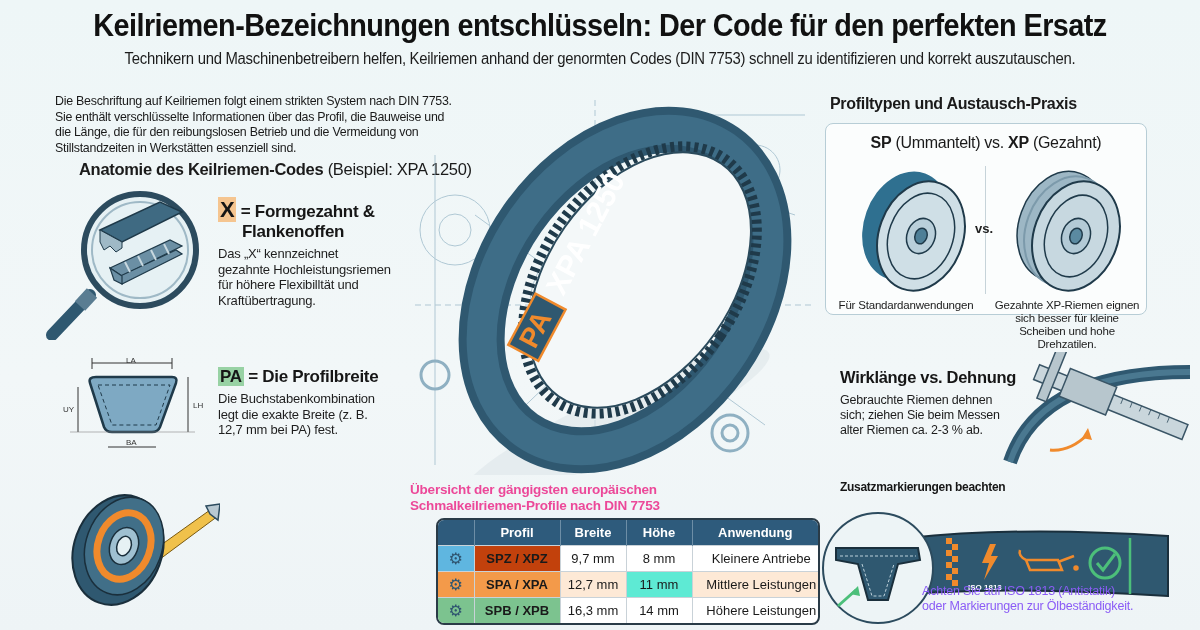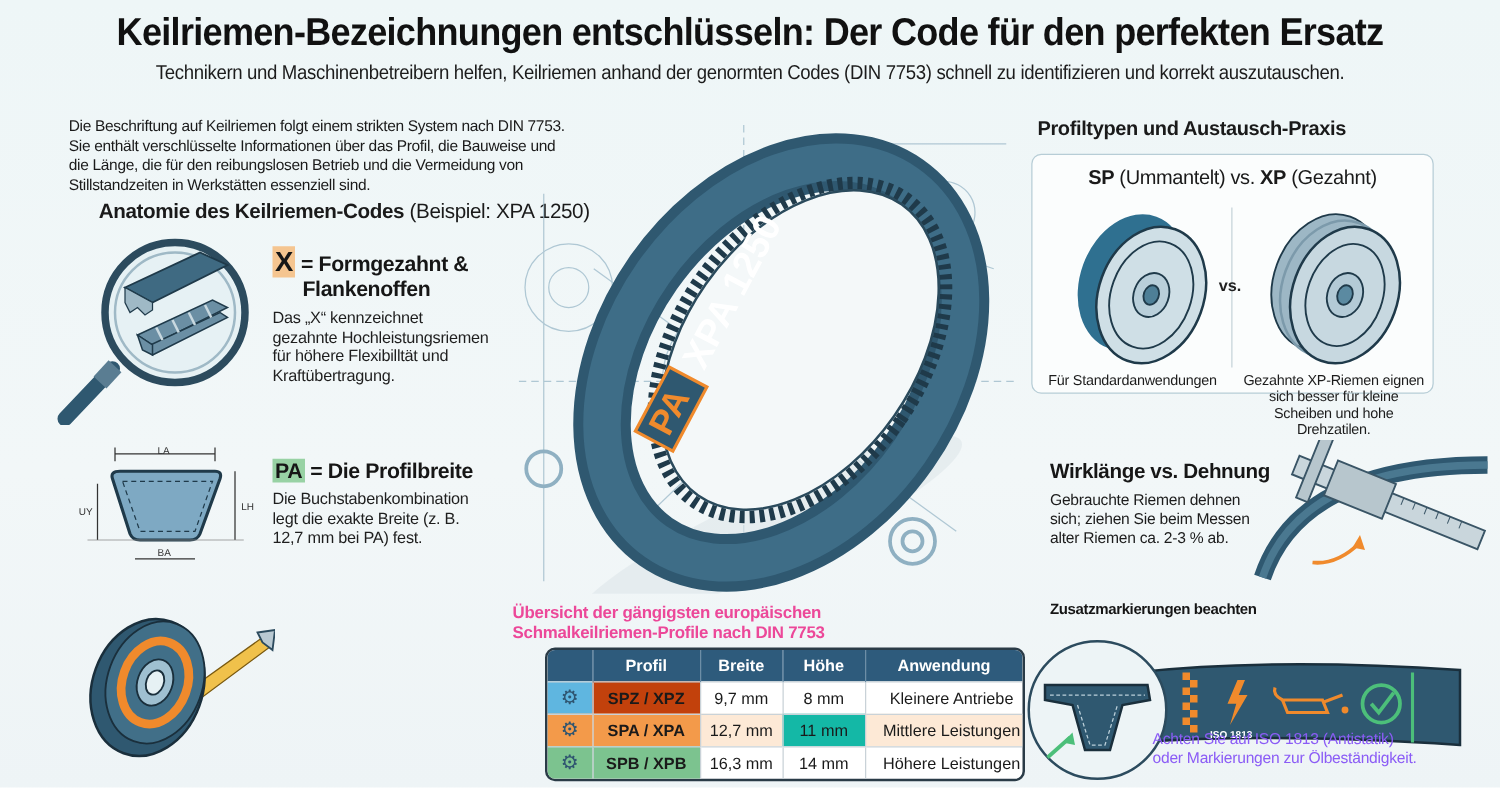--- a/index.html
+++ b/index.html
@@ -205,21 +205,21 @@
         <td style="background:#5fb6e0"><span class="gear">⚙</span></td>
         <td class="prof" style="background:#c2410c">SPZ / XPZ</td>
         <td>9,7 mm</td>
         <td>8 mm</td>
         <td class="app" style="border-right:none">Kleinere Antriebe</td>
       </tr>
       <tr>
         <td style="background:#f39a4a"><span class="gear">⚙</span></td>
         <td class="prof" style="background:#f39a4a">SPA / XPA</td>
         <td style="background:#fde9d6">12,7 mm</td>
-        <td style="background:#14b8a6">11 mm</td>
+        <td style="background:#5eead4">11 mm</td>
         <td class="app" style="background:#fde9d6;border-right:none">Mittlere Leistungen</td>
       </tr>
       <tr>
         <td style="background:#7cc38f"><span class="gear">⚙</span></td>
         <td class="prof" style="background:#7cc38f">SPB / XPB</td>
         <td>16,3 mm</td>
         <td>14 mm</td>
         <td class="app" style="border-right:none">Höhere Leistungen</td>
       </tr>
     </tbody>

